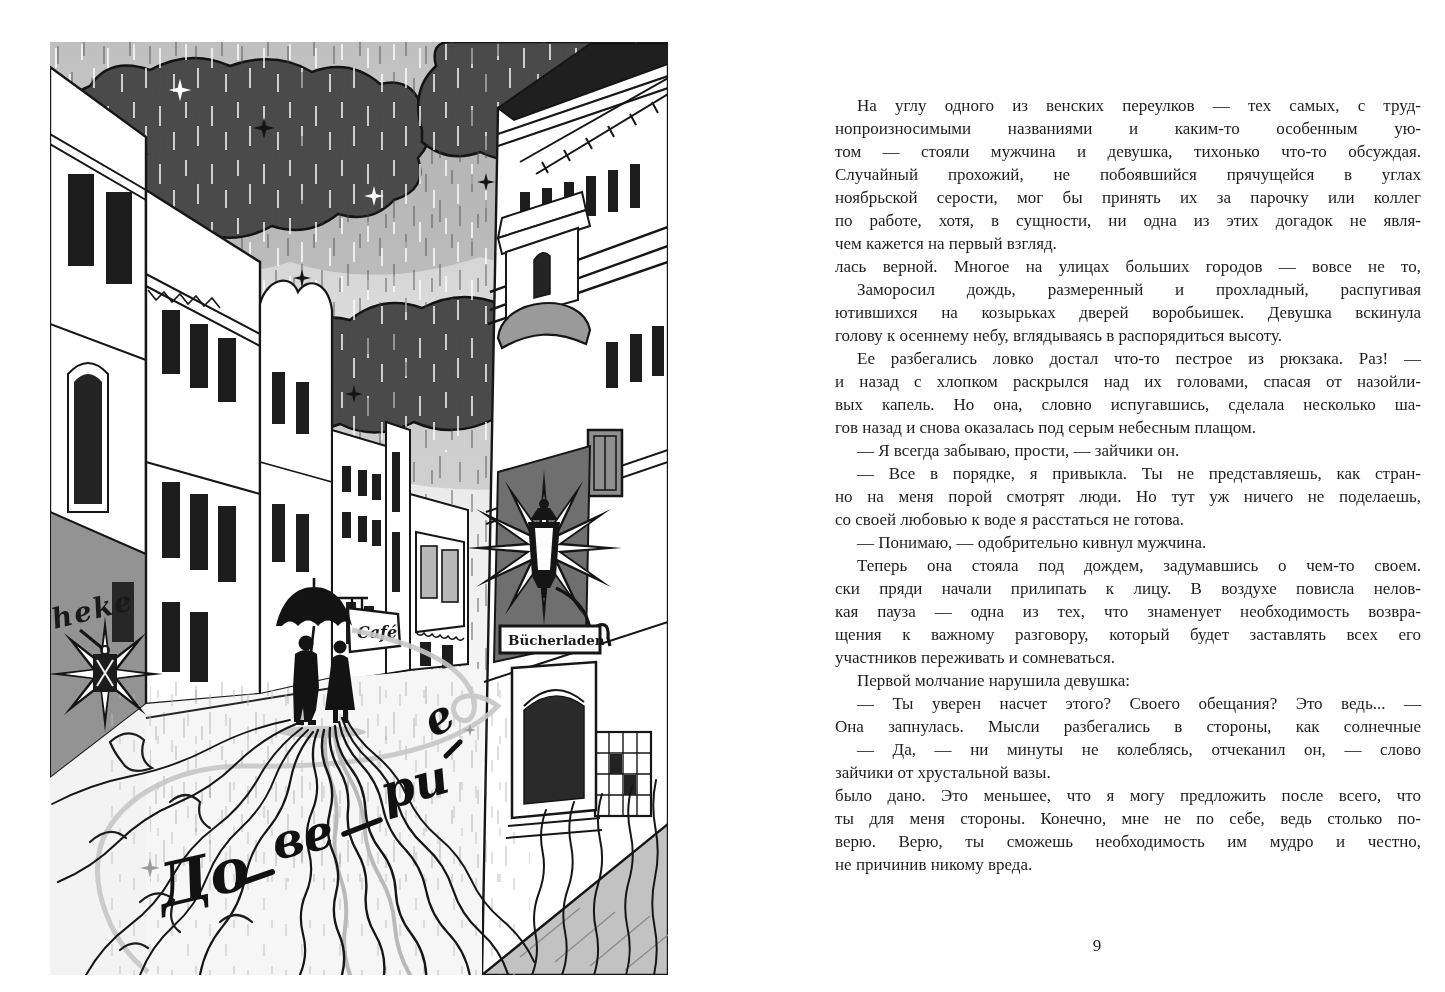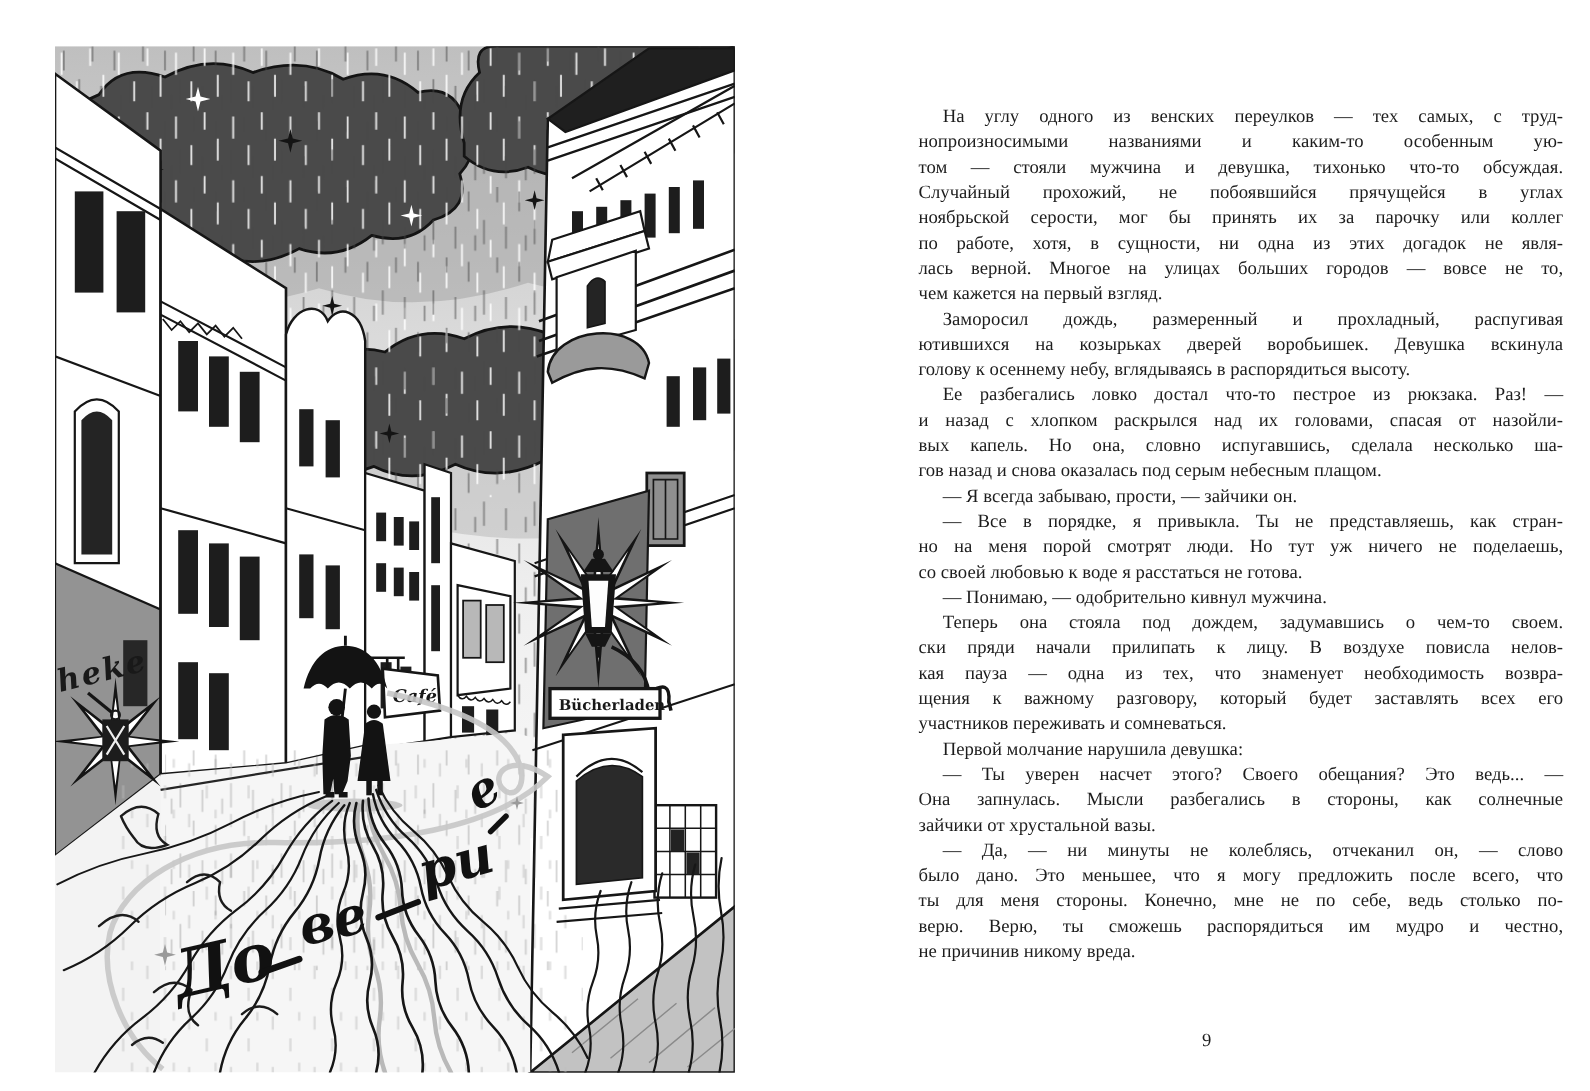--- a/index.html
+++ b/index.html
@@ -293,43 +293,43 @@
     </svg>
   </div>
 
   <div class="text-page">
       <div class="line first">На углу одного из венских переулков — тех самых, с труд-</div>
       <div class="line">нопроизносимыми названиями и каким-то особенным ую-</div>
       <div class="line">том — стояли мужчина и девушка, тихонько что-то обсуждая.</div>
       <div class="line">Случайный прохожий, не побоявшийся прячущейся в углах</div>
       <div class="line">ноябрьской серости, мог бы принять их за парочку или коллег</div>
       <div class="line">по работе, хотя, в сущности, ни одна из этих догадок не явля-</div>
+      <div class="line last">чем кажется на первый взгляд.</div>
       <div class="line">лась верной. Многое на улицах больших городов — вовсе не то,</div>
-      <div class="line last">чем кажется на первый взгляд.</div>
       <div class="line first">Заморосил дождь, размеренный и прохладный, распугивая</div>
       <div class="line">ютившихся на козырьках дверей воробьишек. Девушка вскинула</div>
       <div class="line last">голову к осеннему небу, вглядываясь в распорядиться высоту.</div>
       <div class="line first">Ее разбегались ловко достал что-то пестрое из рюкзака. Раз! —</div>
       <div class="line">и назад с хлопком раскрылся над их головами, спасая от назойли-</div>
       <div class="line">вых капель. Но она, словно испугавшись, сделала несколько ша-</div>
       <div class="line last">гов назад и снова оказалась под серым небесным плащом.</div>
       <div class="line first last">— Я всегда забываю, прости, — зайчики он.</div>
       <div class="line first">— Все в порядке, я привыкла. Ты не представляешь, как стран-</div>
       <div class="line">но на меня порой смотрят люди. Но тут уж ничего не поделаешь,</div>
       <div class="line last">со своей любовью к воде я расстаться не готова.</div>
       <div class="line first last">— Понимаю, — одобрительно кивнул мужчина.</div>
       <div class="line first">Теперь она стояла под дождем, задумавшись о чем-то своем.</div>
       <div class="line">ски пряди начали прилипать к лицу. В воздухе повисла нелов-</div>
       <div class="line">кая пауза — одна из тех, что знаменует необходимость возвра-</div>
       <div class="line">щения к важному разговору, который будет заставлять всех его</div>
       <div class="line last">участников переживать и сомневаться.</div>
       <div class="line first last">Первой молчание нарушила девушка:</div>
       <div class="line first">— Ты уверен насчет этого? Своего обещания? Это ведь... —</div>
       <div class="line">Она запнулась. Мысли разбегались в стороны, как солнечные</div>
+      <div class="line first">— Да, — ни минуты не колеблясь, отчеканил он, — слово</div>
       <div class="line last">зайчики от хрустальной вазы.</div>
-      <div class="line first">— Да, — ни минуты не колеблясь, отчеканил он, — слово</div>
       <div class="line">было дано. Это меньшее, что я могу предложить после всего, что</div>
       <div class="line">ты для меня стороны. Конечно, мне не по себе, ведь столько по-</div>
-      <div class="line">верю. Верю, ты сможешь распорядиться им мудро и честно,</div>
+      <div class="line">верю. Верю, ты сможешь необходимость им мудро и честно,</div>
       <div class="line last">не причинив никому вреда.</div>
     </div>
   <div class="page-number">9</div>
 </div>
 
 </body></html>

